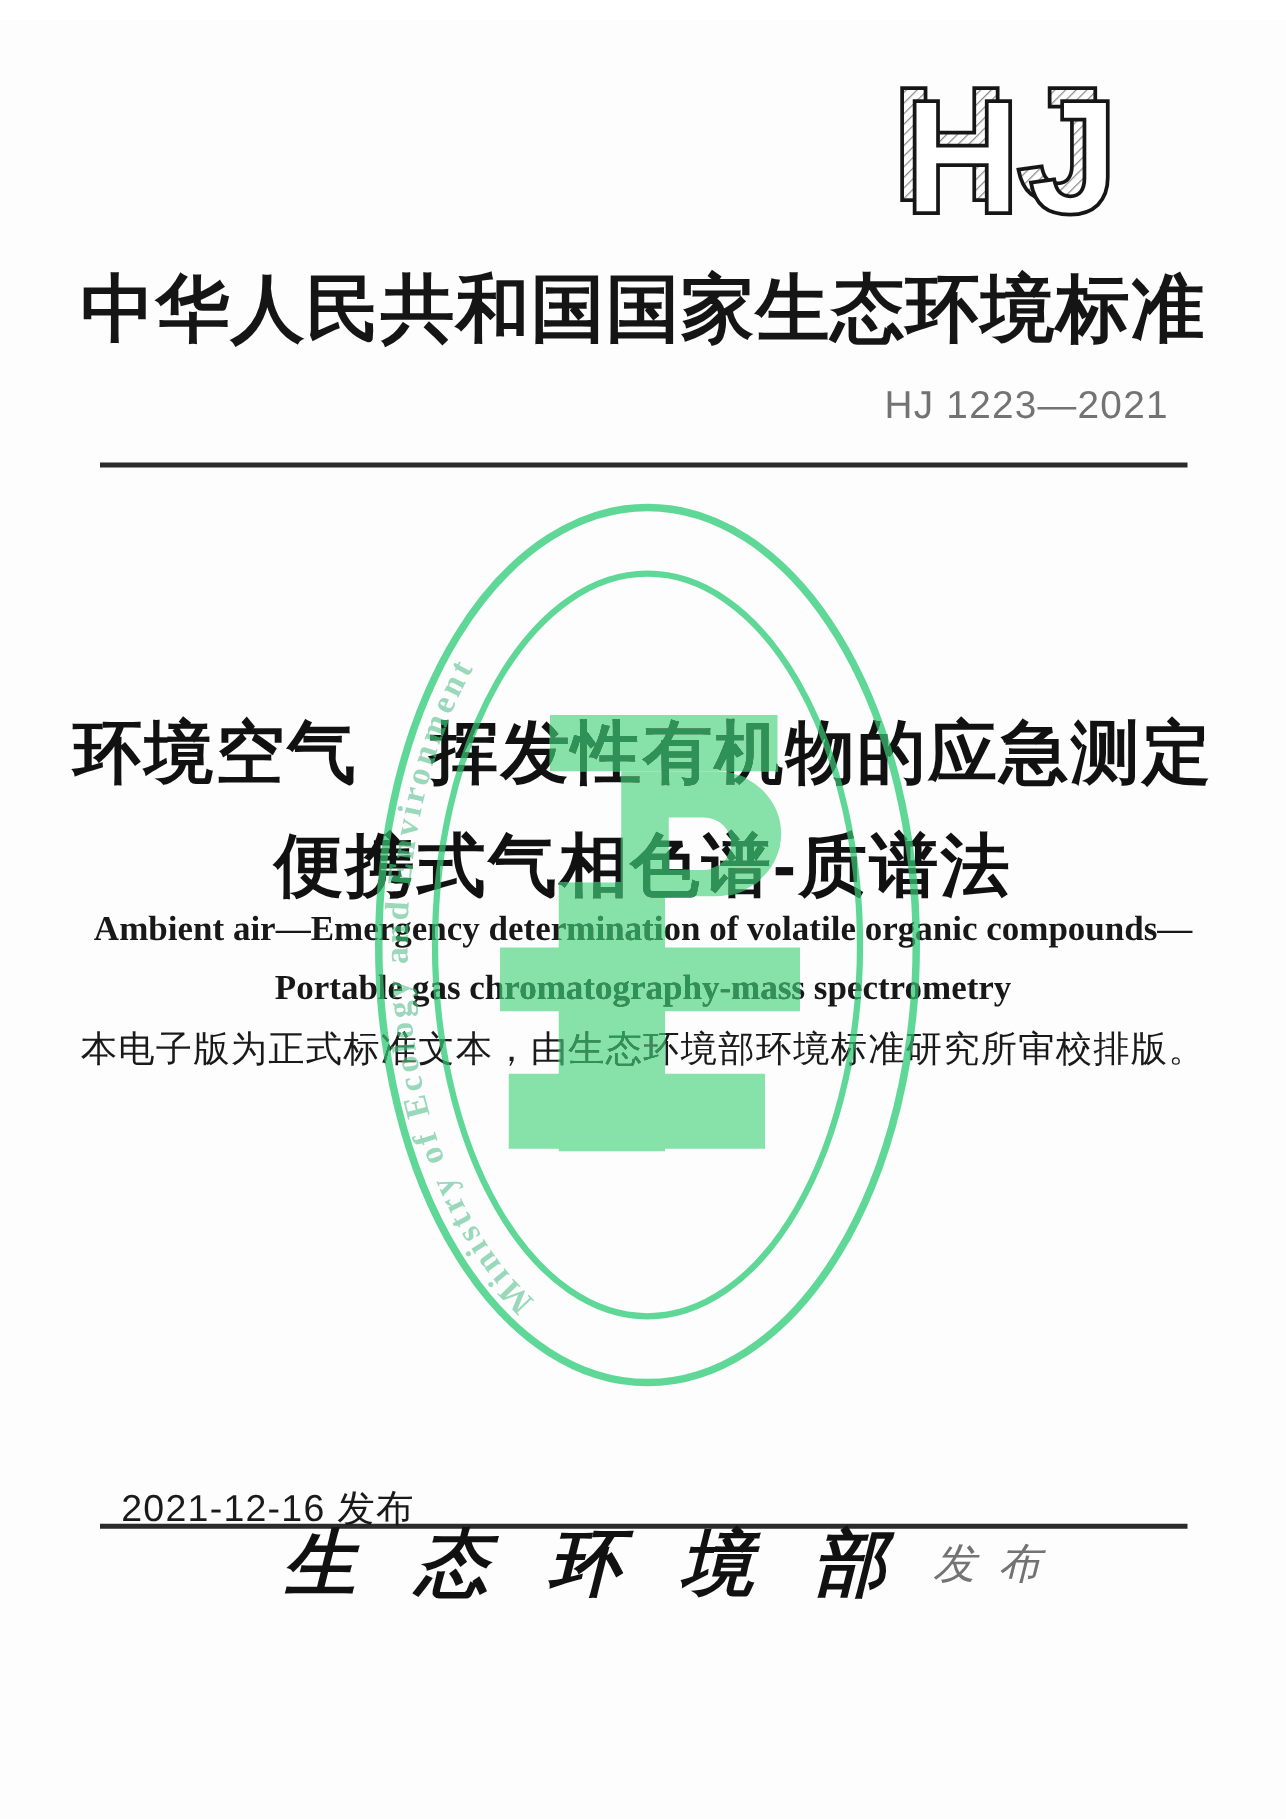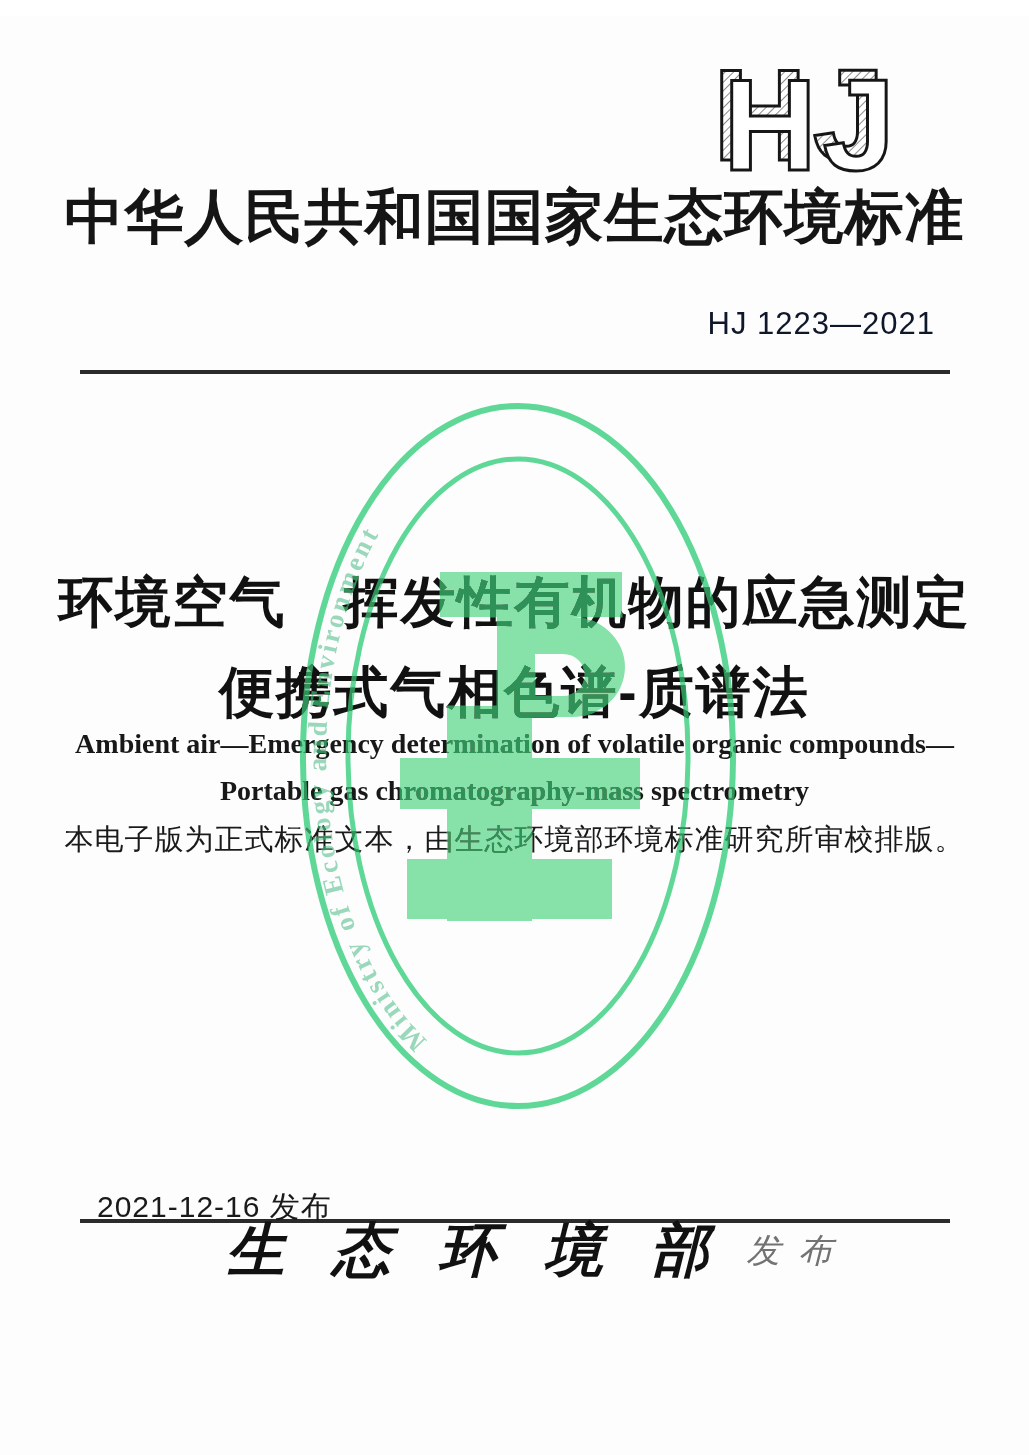--- a/index.html
+++ b/index.html
@@ -9,29 +9,29 @@
     margin:16px auto;
     background:#fdfdfd;
     overflow:hidden;
     font-family:"Liberation Sans","DejaVu Sans",sans-serif;
     color:#1c1c1c;
   }
   
   .hj-logo{position:absolute;top:36px;left:688px;width:230px;height:136px;}
   
   .std-heading{
-    position:absolute;top:162px;left:0;width:100%;
+    position:absolute;top:192px;left:0;width:100%;
     text-align:center;
     font-family:"Liberation Serif","DejaVu Serif",serif;
     font-weight:bold;font-size:59px;letter-spacing:1px;
     color:#151515;white-space:nowrap;
   }
   .std-number{
     position:absolute;top:290px;right:94px;
-    font-size:31px;font-weight:500;color:#0f172a;letter-spacing:1px;
+    font-size:31px;font-weight:500;color:#737373;letter-spacing:1px;
   }
   .rule{position:absolute;left:80px;width:870px;height:4px;background:#2b2b2b;}
   .rule-top{top:354px;}
   .rule-bottom{top:1203px;}
   
   .watermark{position:absolute;left:295px;top:383px;width:448px;height:712px;}
   .wm-under{z-index:1;}
   .wm-over{z-index:5;mix-blend-mode:lighten;}
   .wm-over *{stroke:#2E9157;}
   

